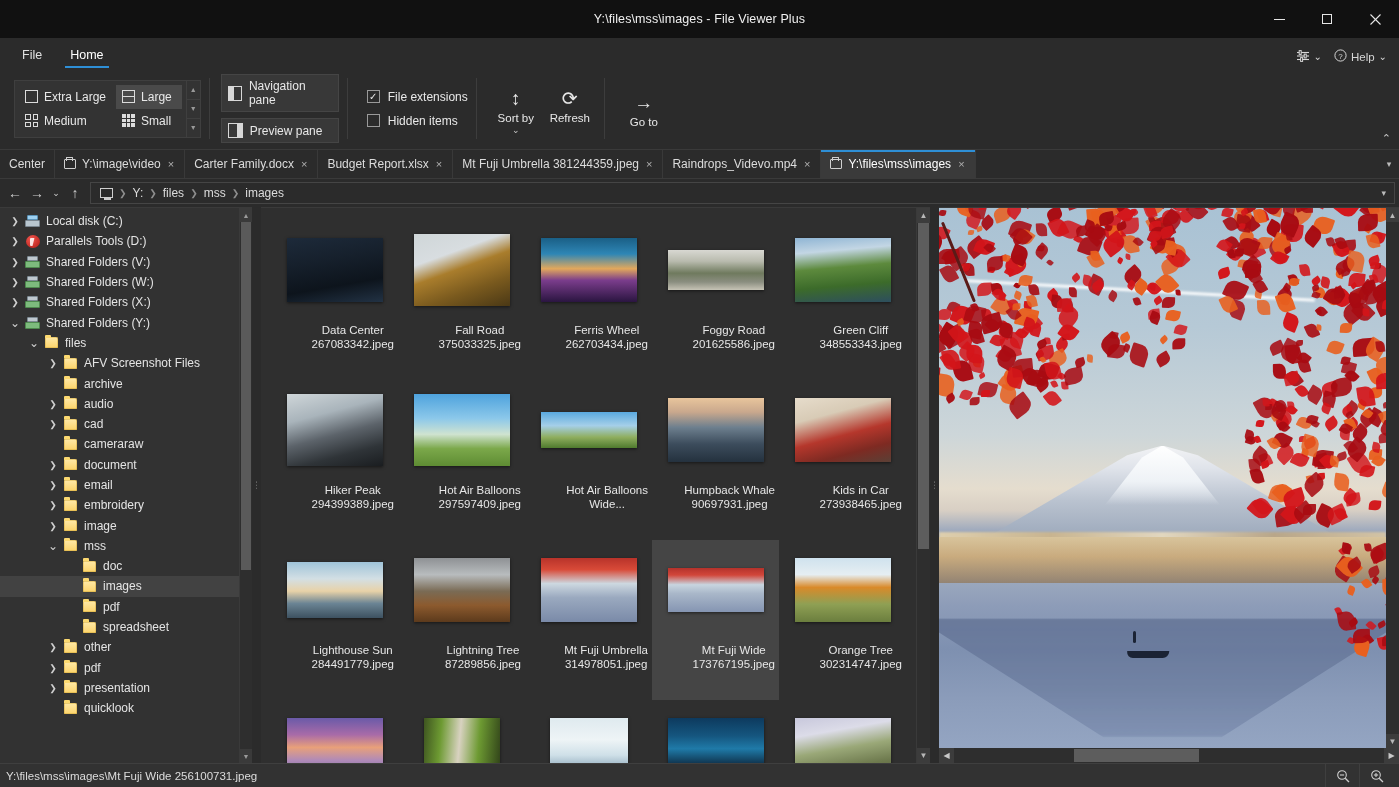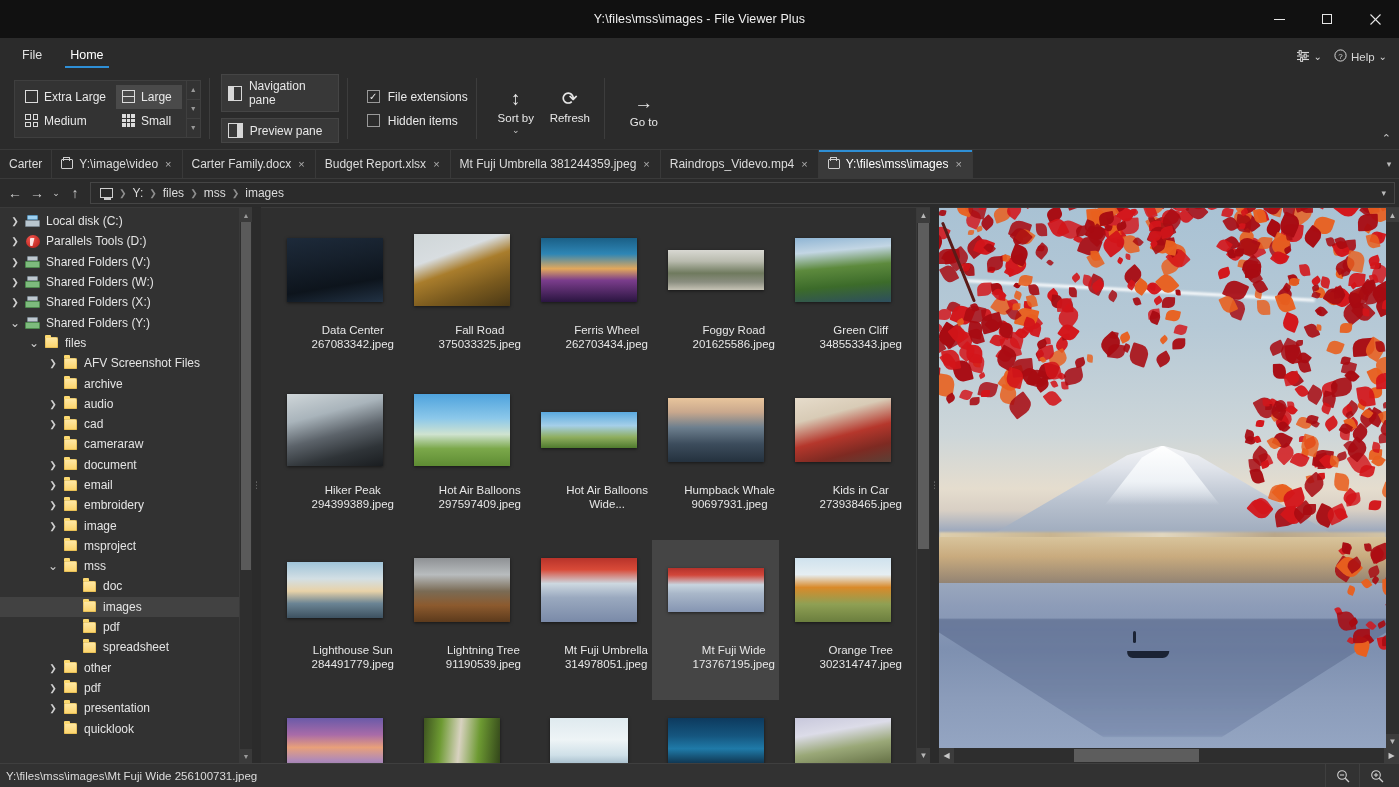--- a/index.html
+++ b/index.html
@@ -436,21 +436,21 @@
           <span>Go to</span>
         </div>
       </div>
     </div>
 
     <div class="ribbon-collapse">⌃</div>
   </div>
 
   <div class="tabstrip">
     <div class="ftab">
-      <span>Carter</span>
+      <span>Center</span>
     </div>
     <div class="ftab">
       <span class="folder-ico"></span>
       <span>Y:\image\video</span>
       <span class="x">×</span>
     </div>
     <div class="ftab">
       <span>Carter Family.docx</span>
       <span class="x">×</span>
     </div>
@@ -621,27 +621,20 @@
             <span>embroidery</span>
           </div>
           <div class="trow" style="padding-left: 44px;">
             <span class="twist">❯</span>
             <span class="tico">
               <span class="fldr"></span>
             </span>
             <span>image</span>
           </div>
           <div class="trow" style="padding-left: 44px;">
-            <span class="twist"></span>
-            <span class="tico">
-              <span class="fldr"></span>
-            </span>
-            <span>msproject</span>
-          </div>
-          <div class="trow" style="padding-left: 44px;">
             <span class="twist" style="font-size: 12px; line-height: 8px;">⌄</span>
             <span class="tico">
               <span class="fldr"></span>
             </span>
             <span>mss</span>
           </div>
           <div class="trow" style="padding-left: 63px;">
             <span class="twist"></span>
             <span class="tico">
               <span class="fldr"></span>
@@ -810,21 +803,21 @@
                 <div>Lighthouse Sun</div>
                 <div>284491779.jpeg</div>
               </div>
             </div>
             <div class="cell">
               <div class="thumbbox">
                 <div class="thumb" style="width: 96px; height: 64px; background: linear-gradient(rgb(142, 145, 148) 0%, rgb(184, 188, 190) 26%, rgb(122, 107, 85) 52%, rgb(140, 90, 46) 74%, rgb(92, 58, 28) 100%);"></div>
               </div>
               <div class="cap">
                 <div>Lightning Tree</div>
-                <div>91190539.jpeg</div>
+                <div>87289856.jpeg</div>
               </div>
             </div>
             <div class="cell">
               <div class="thumbbox">
                 <div class="thumb" style="width: 96px; height: 64px; background: linear-gradient(rgb(184, 51, 42) 0%, rgb(216, 74, 56) 18%, rgb(205, 216, 224) 40%, rgb(154, 169, 191) 62%, rgb(122, 138, 168) 100%);"></div>
               </div>
               <div class="cap">
                 <div>Mt Fuji Umbrella</div>
                 <div>314978051.jpeg</div>
               </div>

